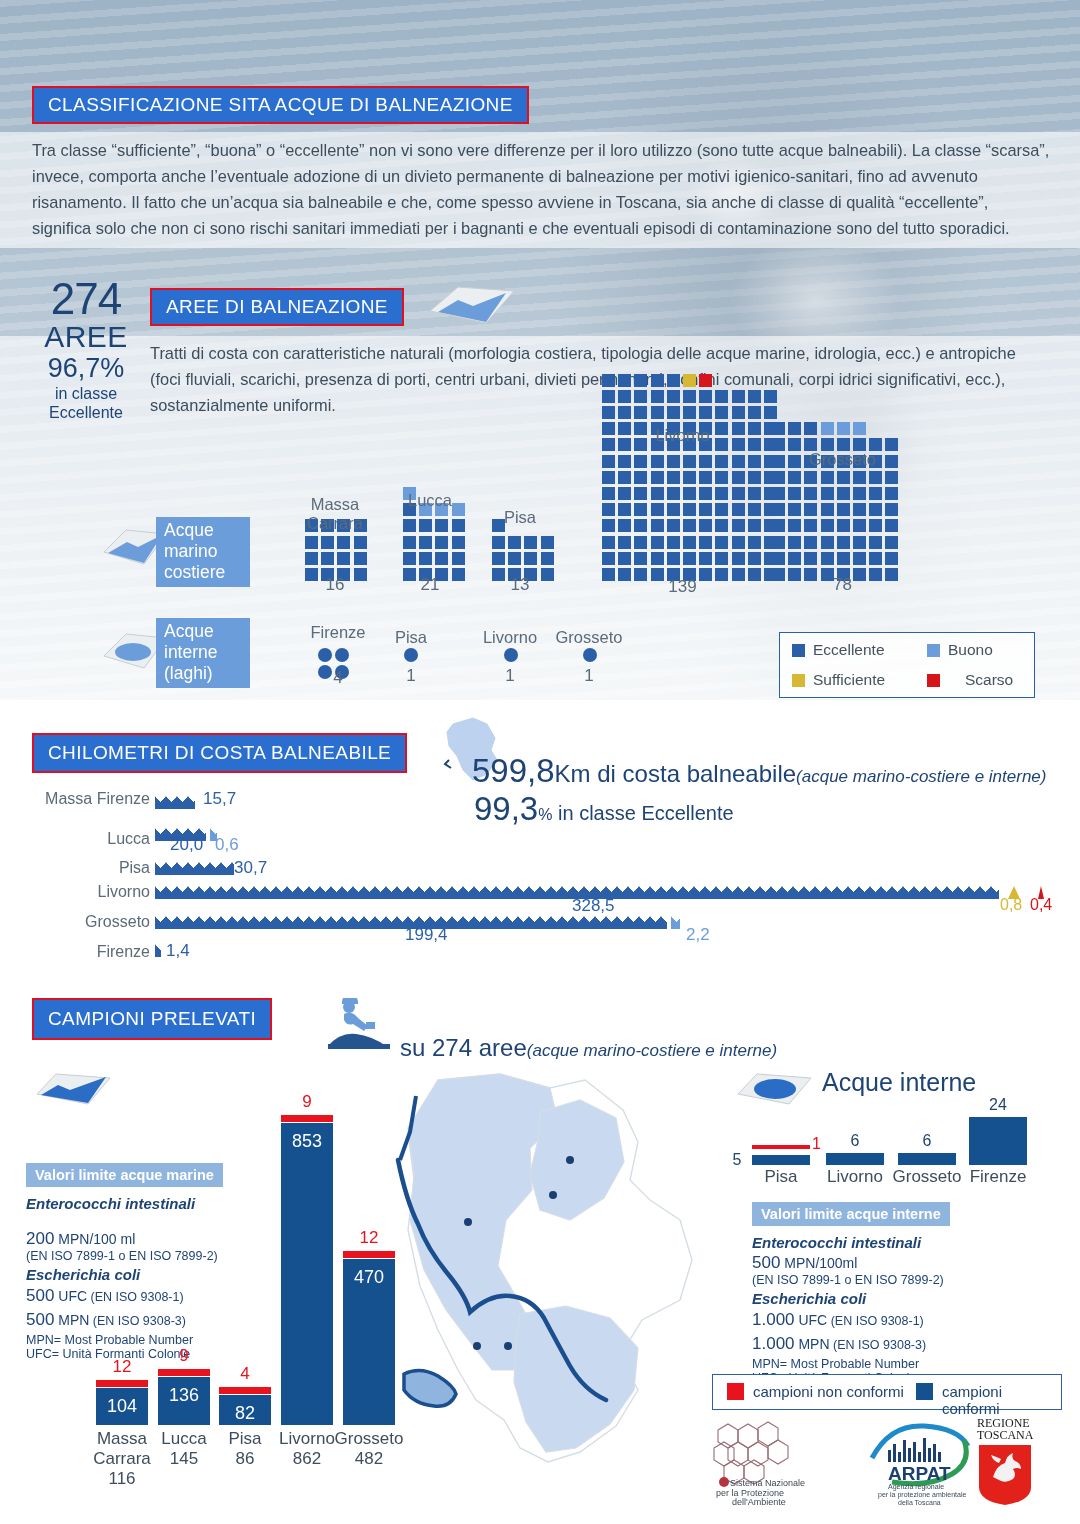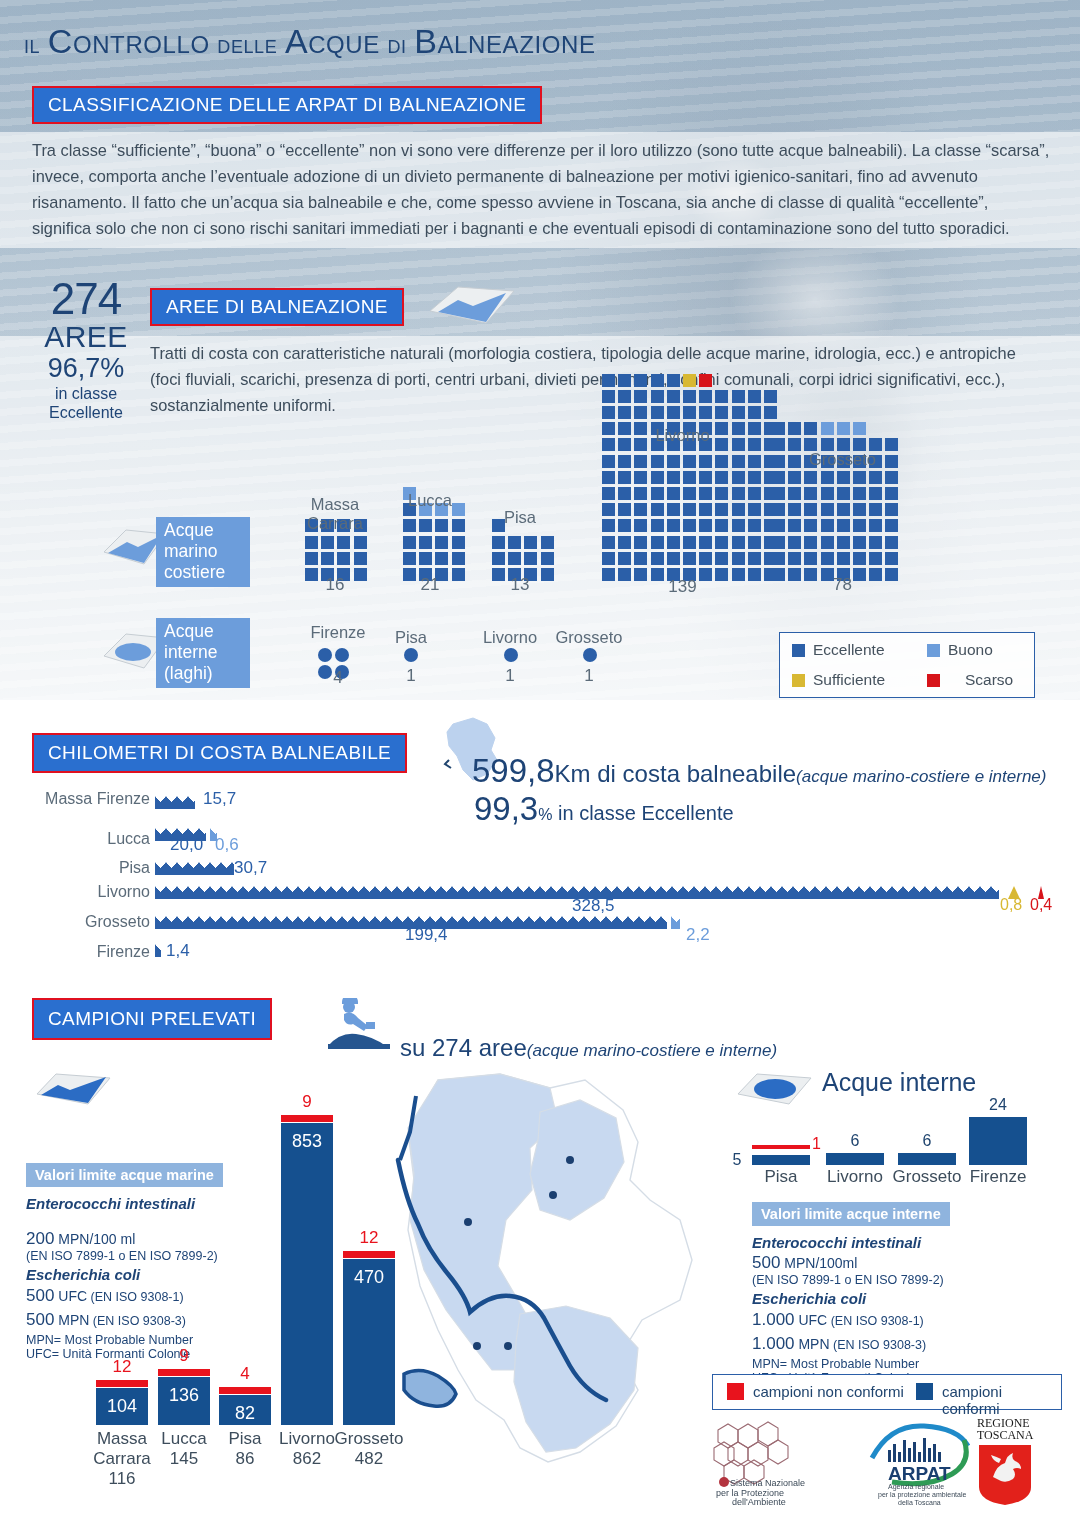--- a/index.html
+++ b/index.html
@@ -130,26 +130,23 @@
 
 <div id="page">
 
   <div class="bg-photo"></div>
   <div class="person"></div>
   <div class="txt-band" style="top:132px;height:116px;"></div>
   <div class="txt-band" style="top:336px;height:80px;"></div>
   <div class="bg-band" style="top:416px;height:644px;background:rgba(255,255,255,0.62);"></div>
   <div style="position:absolute;left:0;top:700px;width:1080px;height:824px;background:#fff;"></div>
 
-  <div class="title">
-    <span style="font-size:25px;">il </span><span style="font-size:34px;">Controllo</span><span style="font-size:25px;"> delle </span><span style="font-size:34px;">Acque</span><span style="font-size:25px;"> di </span><span style="font-size:34px;">Balneazione</span>
-  </div>
 
   <div class="section-chip" style="left:32px;top:86px;height:34px;">
-    <span>CLASSIFICAZIONE DELLE ARPAT DI BALNEAZIONE</span>
+    <span>CLASSIFICAZIONE SITA ACQUE DI BALNEAZIONE</span>
   </div>
   <div class="body-text" style="left:32px;top:137px;width:1020px;">Tra classe “sufficiente”, “buona” o “eccellente” non vi sono vere differenze per il loro utilizzo  (sono tutte acque balneabili). La classe “scarsa”, invece, comporta anche l’eventuale adozione di un divieto permanente di balneazione per motivi igienico-sanitari, fino ad avvenuto risanamento. Il fatto che un’acqua sia balneabile e che, come spesso avviene in Toscana, sia anche di classe di qualità “eccellente”, significa solo che non ci sono rischi sanitari immediati per i bagnanti e che eventuali episodi di contaminazione sono del tutto sporadici.</div>
 
   <div class="stat274">
     <div class="n">274</div>
     <div class="aree">AREE</div>
     <div class="pct">96,7%</div>
     <div class="sub">in  classe</div>
     <div class="sub">Eccellente</div>
   </div>

